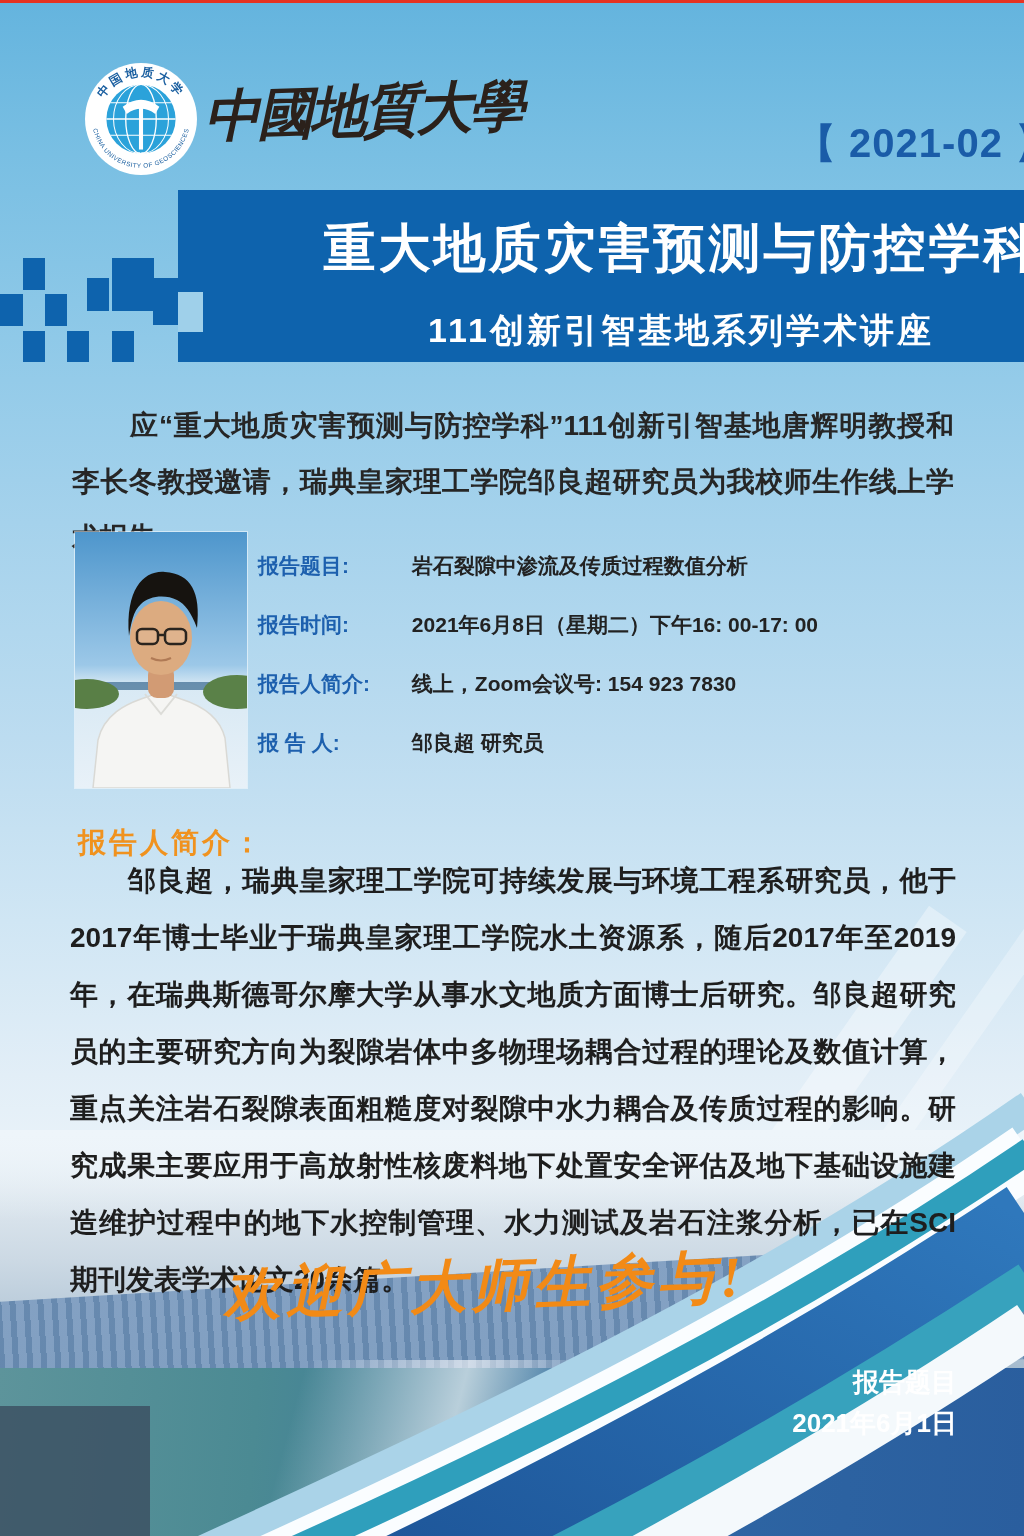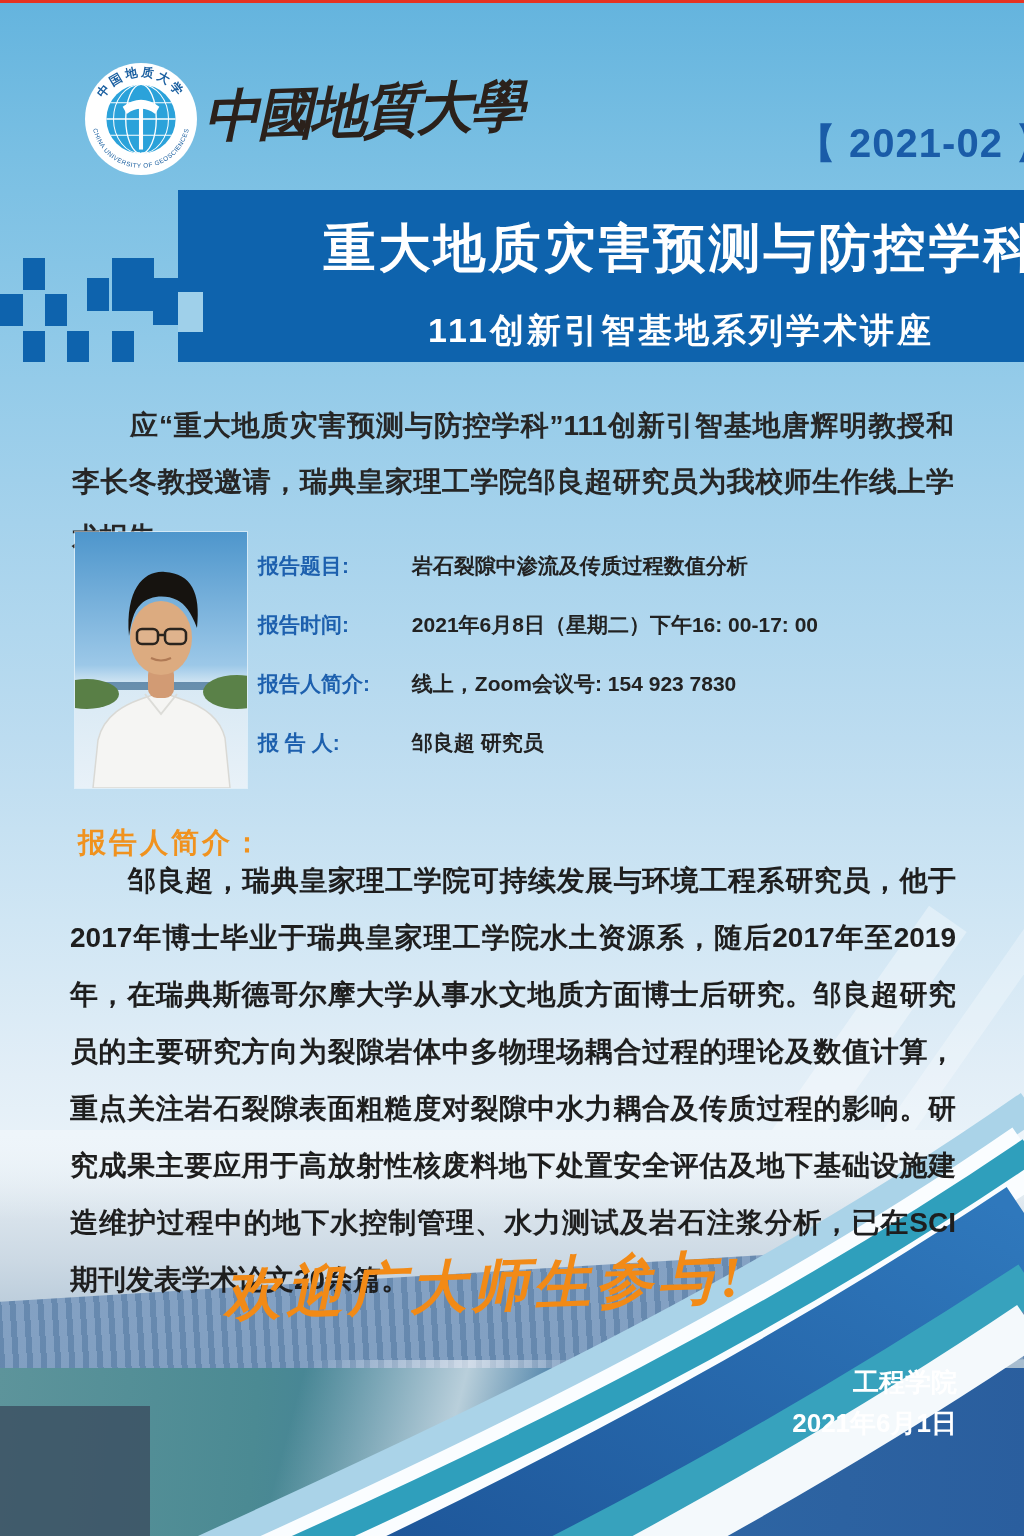--- a/index.html
+++ b/index.html
@@ -198,17 +198,17 @@
       <span class="info-value">邹良超  研究员</span>
     </div>
   </div>
 
   <div class="bio-heading">报告人简介：</div>
   <p class="bio">邹良超，瑞典皇家理工学院可持续发展与环境工程系研究员，他于2017年博士毕业于瑞典皇家理工学院水土资源系，随后2017年至2019年，在瑞典斯德哥尔摩大学从事水文地质方面博士后研究。邹良超研究员的主要研究方向为裂隙岩体中多物理场耦合过程的理论及数值计算，重点关注岩石裂隙表面粗糙度对裂隙中水力耦合及传质过程的影响。研究成果主要应用于高放射性核废料地下处置安全评估及地下基础设施建造维护过程中的地下水控制管理、水力测试及岩石注浆分析，已在SCI期刊发表学术论文20余篇。</p>
 
   <div class="welcome">欢迎广大师生参与!</div>
 
   <div class="footer">
-    <div class="footer-line">工程学院</div>
+    <div class="footer-line">报告题目</div>
     <div class="footer-line">2021年6月1日</div>
   </div>
 
 </div>
 
 </body></html>

